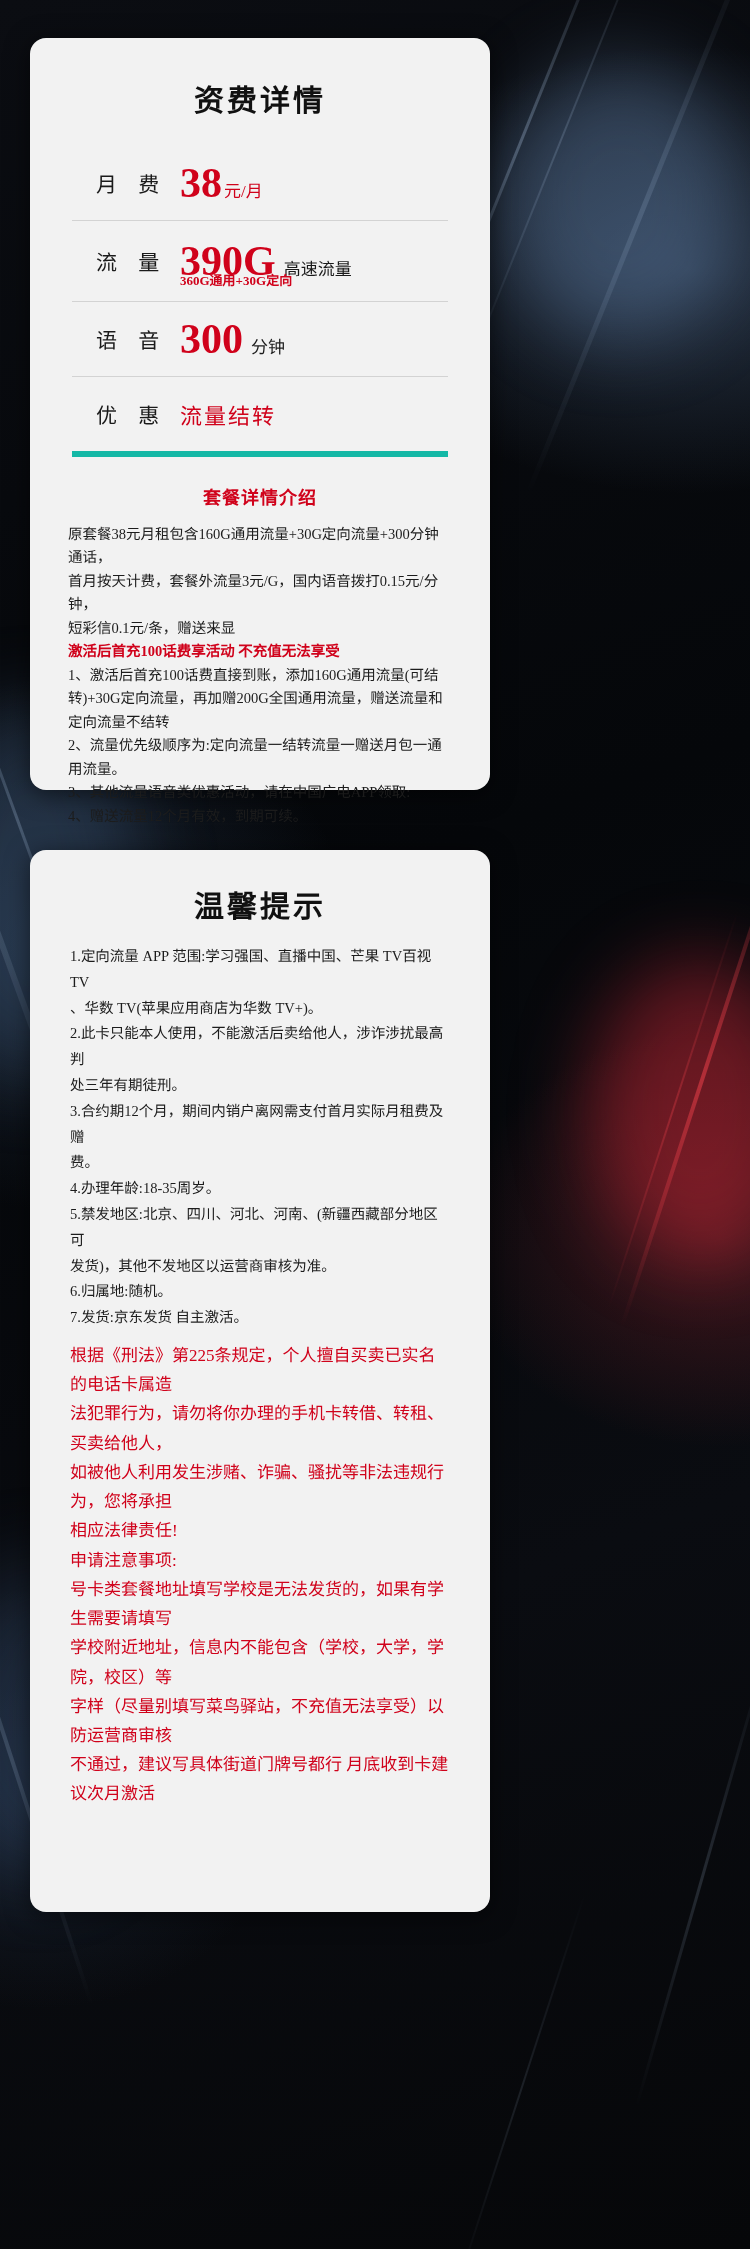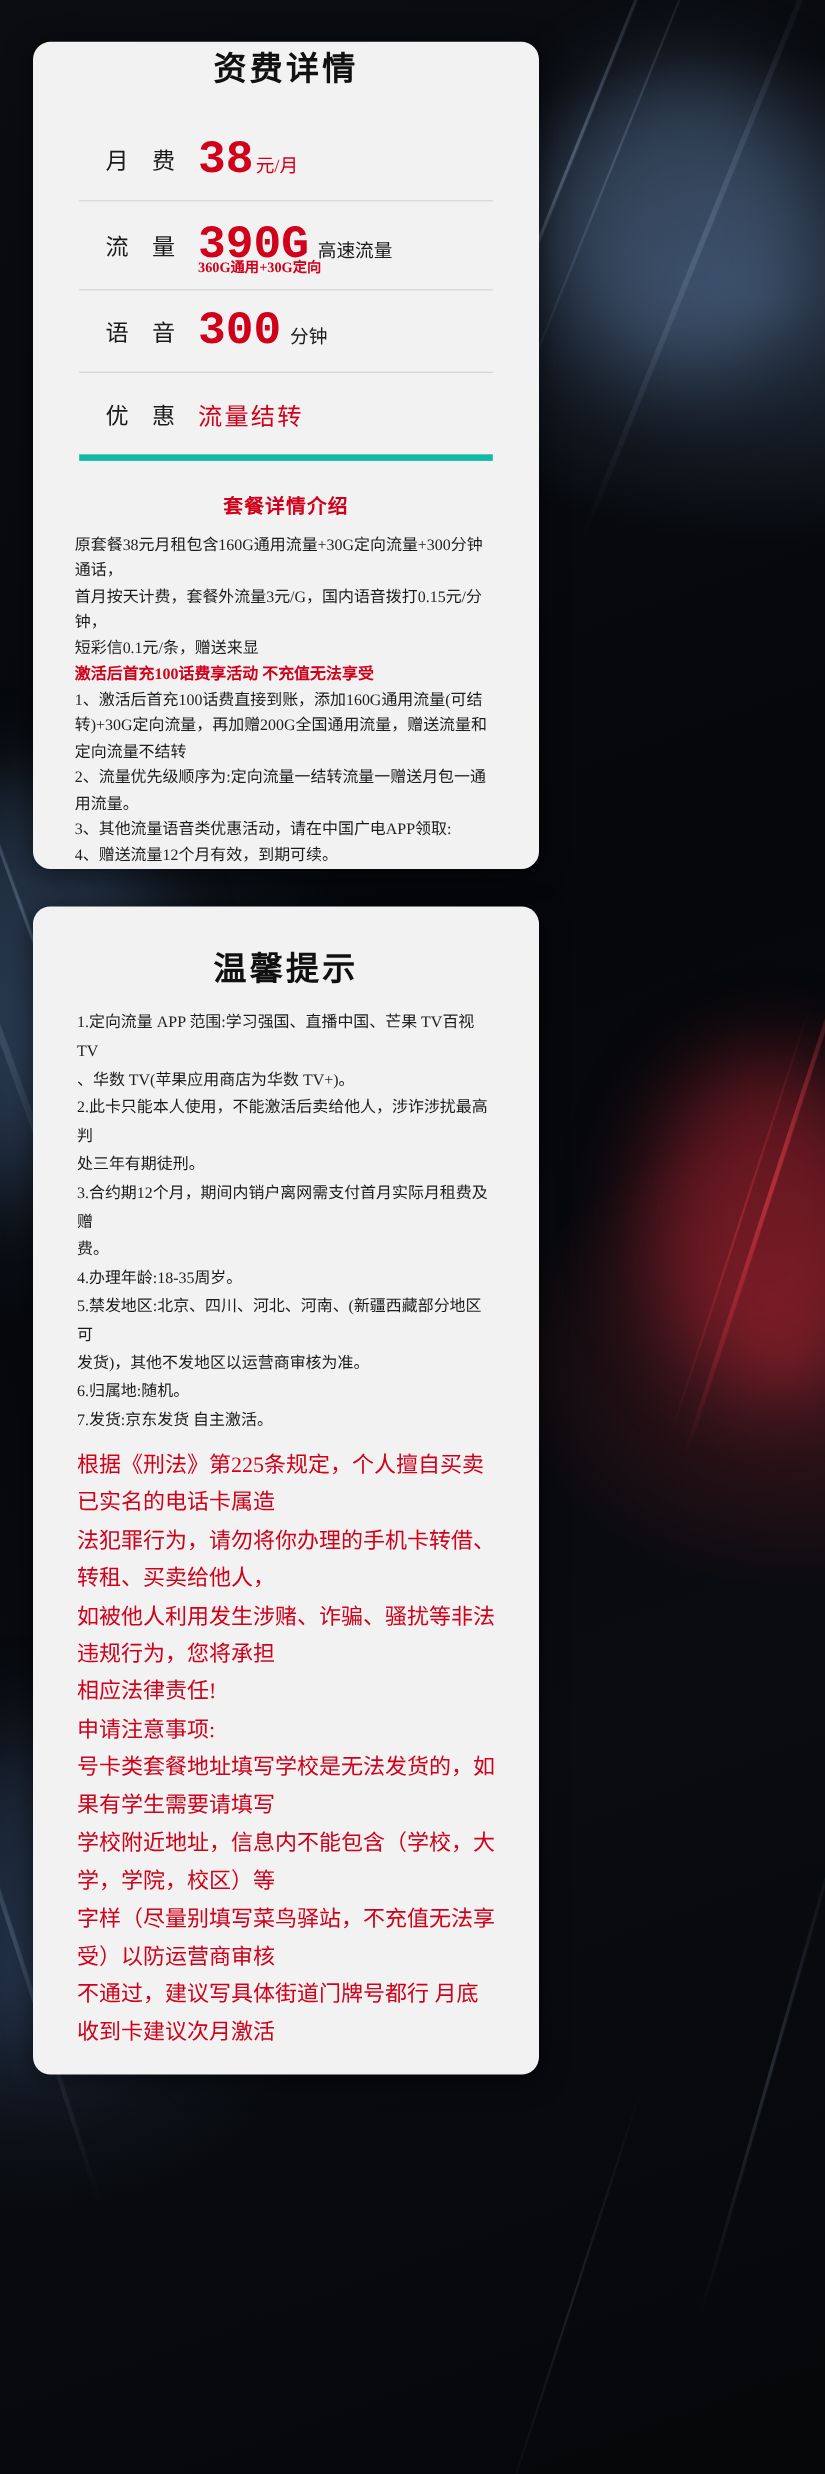--- a/index.html
+++ b/index.html
@@ -45,31 +45,31 @@
   
   .card {
     position: absolute;
     left: 30px;
     width: 460px;
     background: #f2f2f2;
     border-radius: 16px;
     box-shadow: 0 4px 24px rgba(0,0,0,0.55);
   }
   #card-plan { top: 38px; height: 752px; }
-  #card-notice { top: 824px; height: 1062px; }
+  #card-notice { top: 850px; height: 1062px; }
 
   .card-title {
     text-align: center;
     font-size: 30px;
     font-weight: bold;
     color: #111;
     letter-spacing: 3px;
     font-family: "Liberation Serif", "DejaVu Serif", serif;
   }
-  #card-plan .card-title { }
+  #card-plan .card-title { padding-top: 38px; }
   #card-notice .card-title { padding-top: 32px; }
 
   
   .spec-list {
     margin: 26px 42px 0 42px;
   }
   .spec-row {
     display: flex;
     align-items: center;
     height: 74px;
@@ -92,21 +92,21 @@
   .spec-val {
     flex: 1;
     display: flex;
     align-items: baseline;
     position: relative;
   }
   .big-num {
     color: #d0021b;
     font-weight: bold;
     font-size: 38px;
-    font-family: Liberation Mono, monospace;
+    font-family: Liberation Serif, serif;
     line-height: 1;
   }
   .big-num.xl { font-size: 42px; }
   .unit {
     color: #d0021b;
     font-size: 17px;
     margin-left: 2px;
     font-family: "Liberation Serif", "DejaVu Serif", serif;
   }
   .unit-dark {
@@ -166,21 +166,21 @@
   .notice-body {
     margin: 18px 40px 0 40px;
     font-size: 14.5px;
     line-height: 1.78;
     color: #1c1c1c;
     font-family: "Liberation Serif", "DejaVu Serif", serif;
   }
   .notice-body p { margin: 0; }
   .warn-body {
     margin: 10px 40px 0 40px;
-    font-size: 20px;
+    font-size: 17px;
     line-height: 1.72;
     color: #d0021b;
     font-family: "Liberation Serif", "DejaVu Serif", serif;
   }
   .warn-body p { margin: 0; }
 </style>
 </head>
 <body>
 
 <div id="bg">

